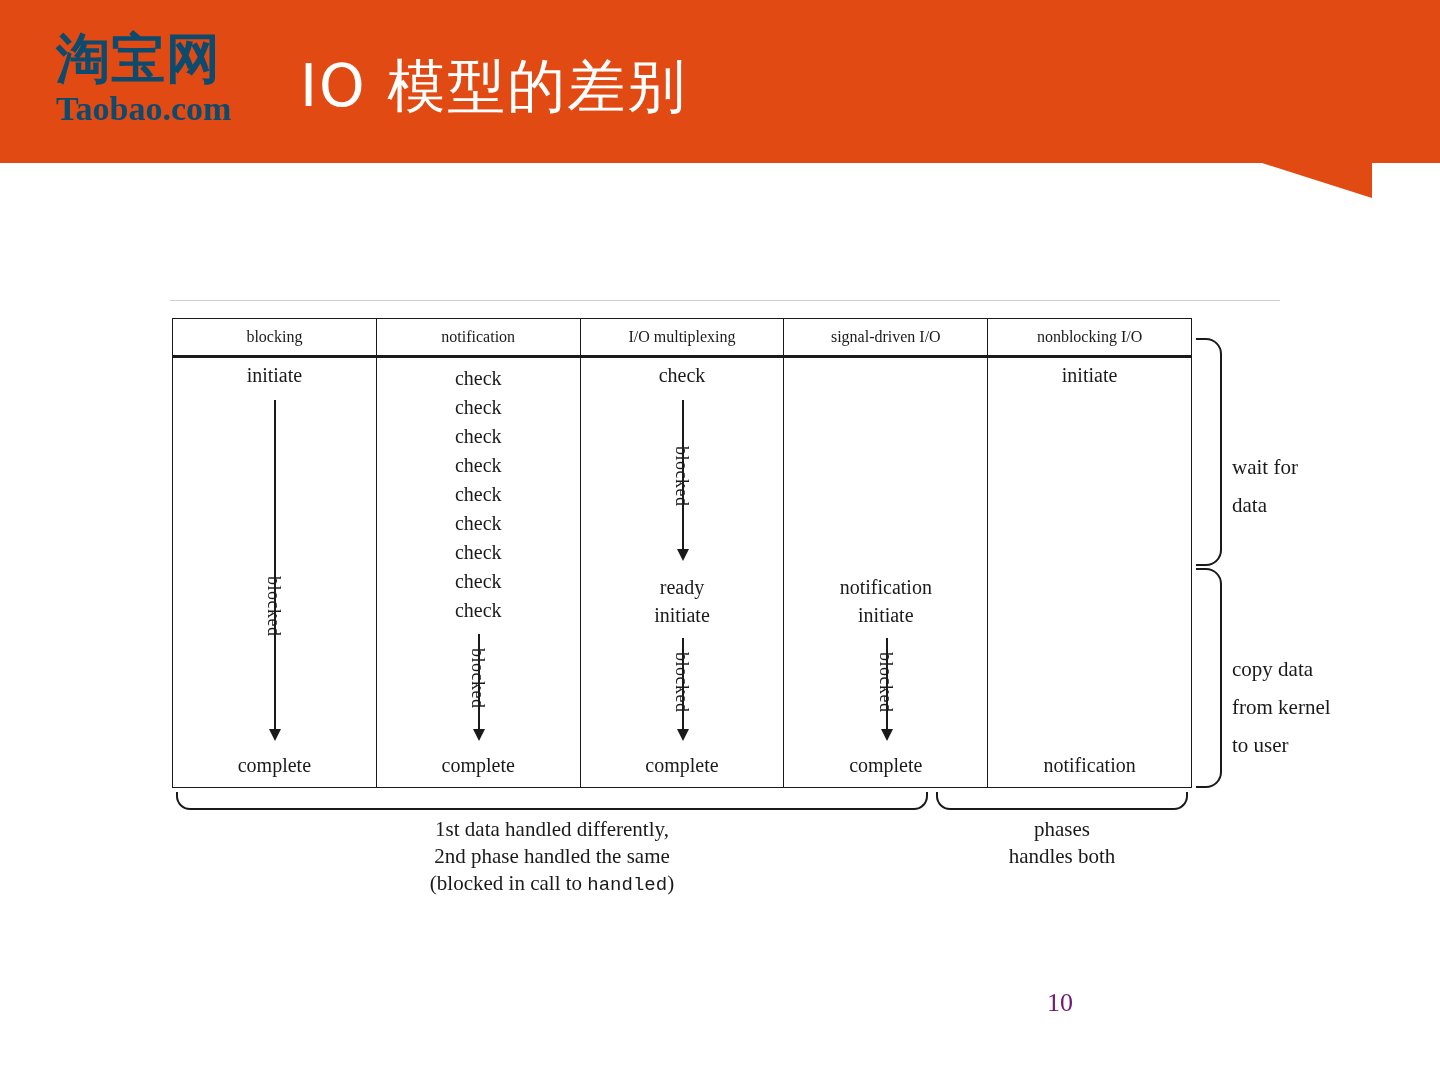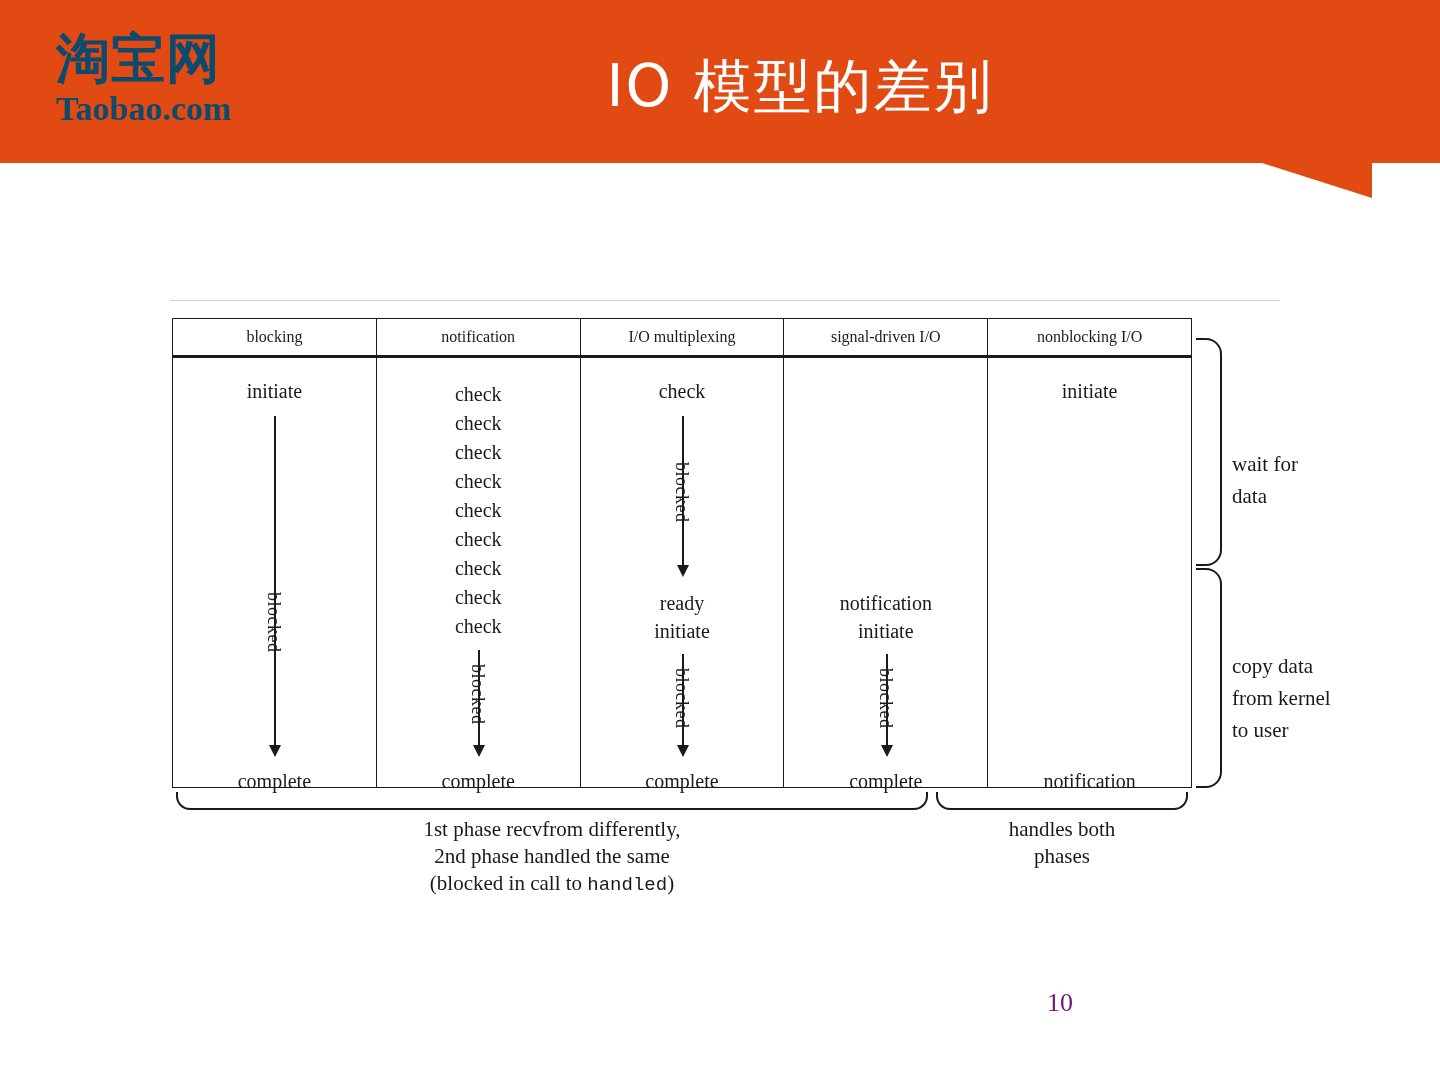--- a/index.html
+++ b/index.html
@@ -58,21 +58,20 @@
     font-weight: bold;
     line-height: 1.1;
     margin-top: 2px;
     white-space: nowrap;
   }
   .slide-title {
     position: absolute;
     left: 300px;
     top: 48px;
     width: 1000px;
-    text-align: center;
     color: #ffffff;
     font-family: "DejaVu Sans", sans-serif;
     font-size: 58px;
     font-weight: normal;
     letter-spacing: 2px;
     white-space: nowrap;
   }
 
   
   .figure {
@@ -116,21 +115,20 @@
     line-height: 36px;
     text-align: center;
     font-size: 16px;
     border-bottom: 3px solid #1a1a1a;
     background: #fff;
     white-space: nowrap;
   }
   .col-body {
     position: relative;
     height: 430px;
-    margin-top: 16px;
   }
 
   .lbl {
     position: absolute;
     width: 100%;
     text-align: center;
     font-size: 20px;
     white-space: nowrap;
     left: 0;
   }
@@ -175,21 +173,21 @@
     position: absolute;
     width: 26px;
     border: 2px solid #1a1a1a;
     border-left: none;
     border-radius: 0 16px 16px 0;
     box-sizing: border-box;
   }
   .rtext {
     position: absolute;
     font-size: 21px;
-    line-height: 32px;
+    line-height: 38px;
     white-space: nowrap;
   }
 
   
   .brace-b {
     position: absolute;
     height: 18px;
     border: 2px solid #1a1a1a;
     border-top: none;
     border-radius: 0 0 14px 14px;
@@ -302,27 +300,27 @@
   <div class="rtext" style="left:1062px;top:148px;white-space:pre;">wait for
 data</div>
 
   <div class="brace-r" style="left:1026px;top:268px;height:220px;"></div>
   <div class="rtext" style="left:1062px;top:350px;white-space:pre;">copy data
 from kernel
 to user</div>
 
   <div class="brace-b" style="left:6px;top:492px;width:752px;"></div>
   <div class="btext" style="left:6px;top:516px;width:752px;">
-    <div>1st phase recvfrom differently,</div>
+    <div>1st data handled differently,</div>
     <div>2nd phase handled the same</div>
     <div>
       <span>(blocked in call to </span><span class="mono">handled</span><span>)</span>
     </div>
   </div>
 
   <div class="brace-b" style="left:766px;top:492px;width:252px;"></div>
   <div class="btext" style="left:766px;top:516px;width:252px;">
+    <div>phases</div>
     <div>handles both</div>
-    <div>phases</div>
   </div>
 </div>
 
 <div class="page-number">10</div>
 
 </body></html>

